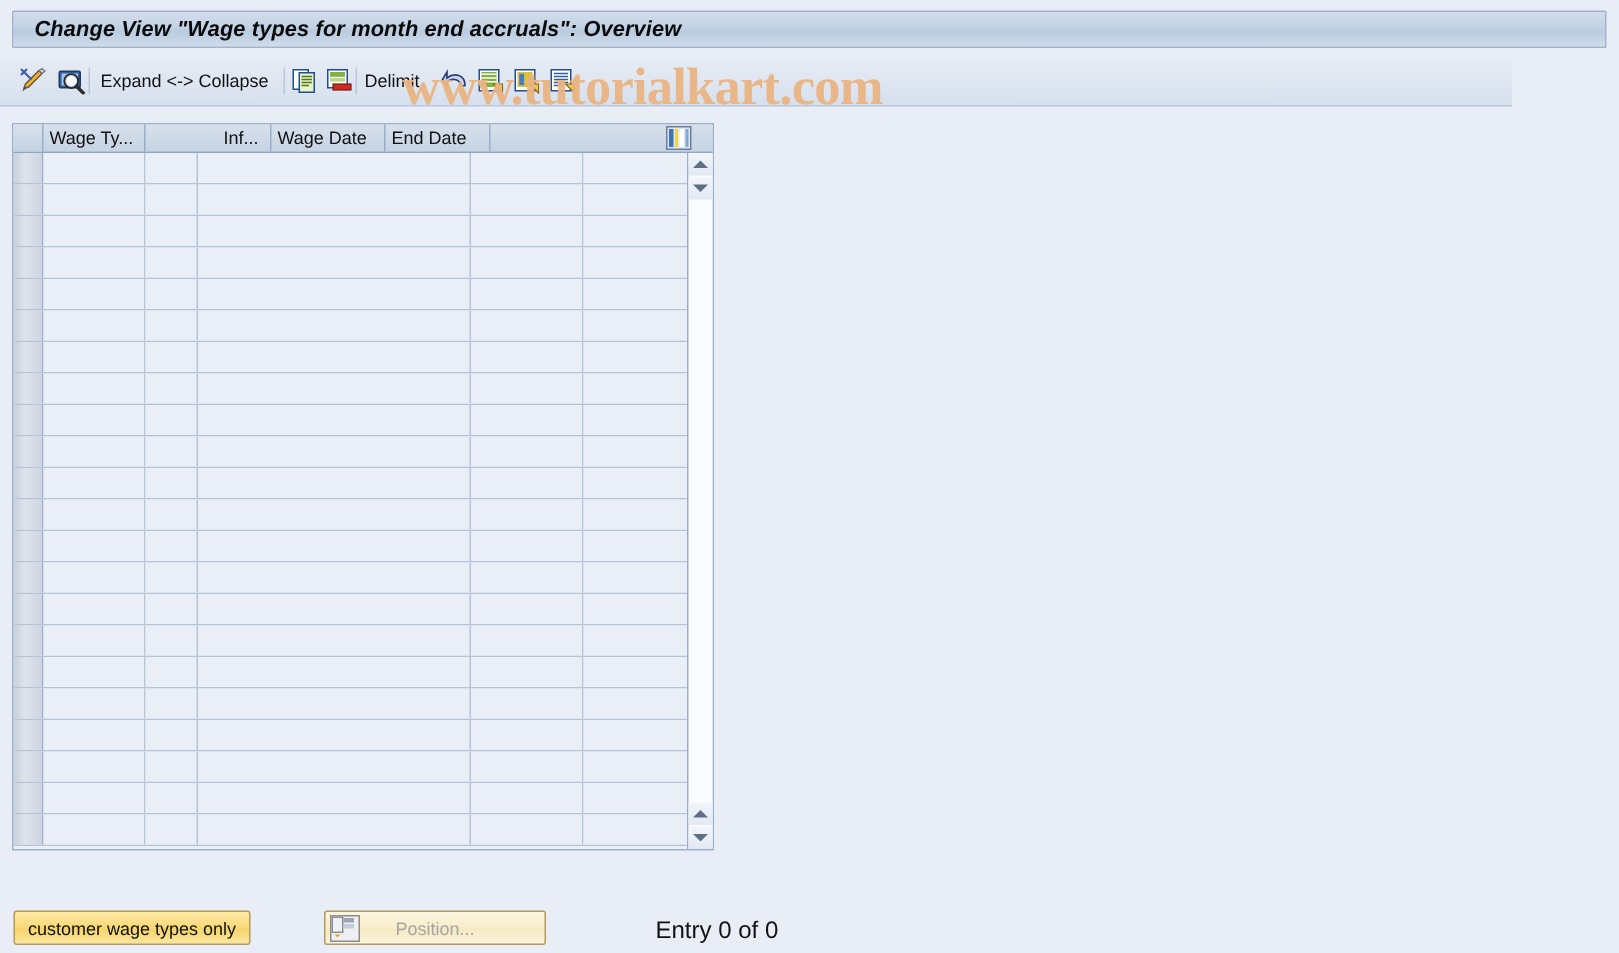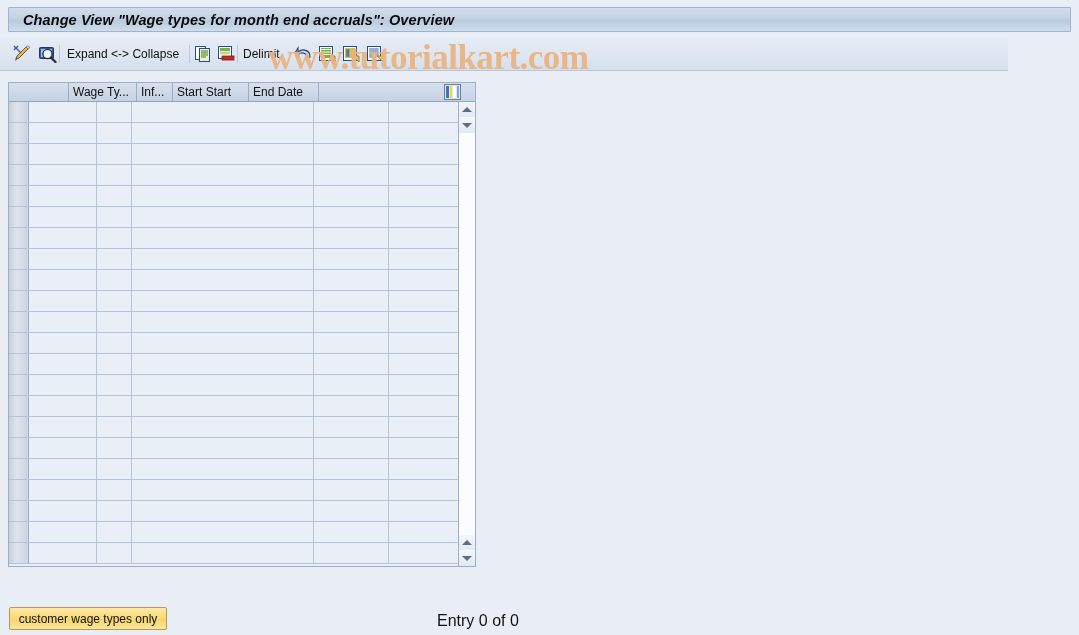--- a/index.html
+++ b/index.html
@@ -108,35 +108,34 @@
   #table-header {
     position: absolute;
     left: 0;
     top: 0;
     height: 19px;
     width: 466px;
     background: linear-gradient(to bottom, #d7e0ec 0%, #c6d3e3 100%);
     border-bottom: 1px solid #8fa6c0;
     box-sizing: border-box;
     display: flex;
-    padding-left: 40px;
   }
   .hcell {
     border-right: 1px solid #9aafc7;
     box-sizing: border-box;
     font-size: 12px;
     color: #101010;
     padding-left: 4px;
     line-height: 18px;
     overflow: hidden;
     white-space: nowrap;
   }
   .hcell.sel { width: 20px; padding: 0; background: linear-gradient(to bottom,#d9e1ed,#c3d1e2); }
   .hcell.c1  { width: 68px; }
-  .hcell.c2  { width: 36px; }
+  .hcell.c2  { width: 36px; margin-left: 48px; }
   .hcell.c3  { width: 182px; }
   .hcell.c4  { width: 76px; }
   .hcell.c5  { width: 70px; }
 
   #cfg-btn {
     position: absolute;
     right: 14px;
     top: 1px;
     width: 17px;
     height: 16px;
@@ -356,21 +355,21 @@
 </div>
 
 <div id="watermark">www.tutorialkart.com</div>
 
 <div id="table-wrap">
 
   <div id="table-header">
     <div class="hcell sel"></div>
     <div class="hcell c1">Wage Ty...</div>
     <div class="hcell c2">Inf...</div>
-    <div class="hcell c4">Start Start</div>
+    <div class="hcell c4">Wage Date</div>
     <div class="hcell c5">End Date</div>
 
     <div id="cfg-btn">
       <div class="bars">
         <i style="background:#3f74b8"></i>
         <i style="background:#f2d83c"></i>
         <i style="background:#ffffff"></i>
         <i style="background:#7fa8d8"></i>
       </div>
     </div>
@@ -569,15 +568,26 @@
         <div class="tri d"></div>
       </div>
   </div>
 </div>
 
 <div id="bottombar">
   <div class="btn" id="btn-custwt">
     <span>customer wage types only</span>
   </div>
 
+  <div class="btn" id="btn-position">
+    <span class="pos-icon">
+      <svg width="16" height="14" viewBox="0 0 16 14">
+        <rect x="0.5" y="0.5" width="7" height="10" fill="#eef1f5" stroke="#7a7a7a" stroke-width="0.8"></rect>
+        <rect x="8" y="1" width="7" height="3" fill="#9aa6b5"></rect>
+        <rect x="8" y="5" width="7" height="3" fill="#c3ccd8"></rect>
+        <path d="M2 12 L6 12 L4 14 Z" fill="#d8a62a"></path>
+      </svg>
+    </span>
+    <span>Position...</span>
+  </div>
 
   <div id="entry-status">Entry 0 of 0</div>
 </div>
 
 </body></html>

